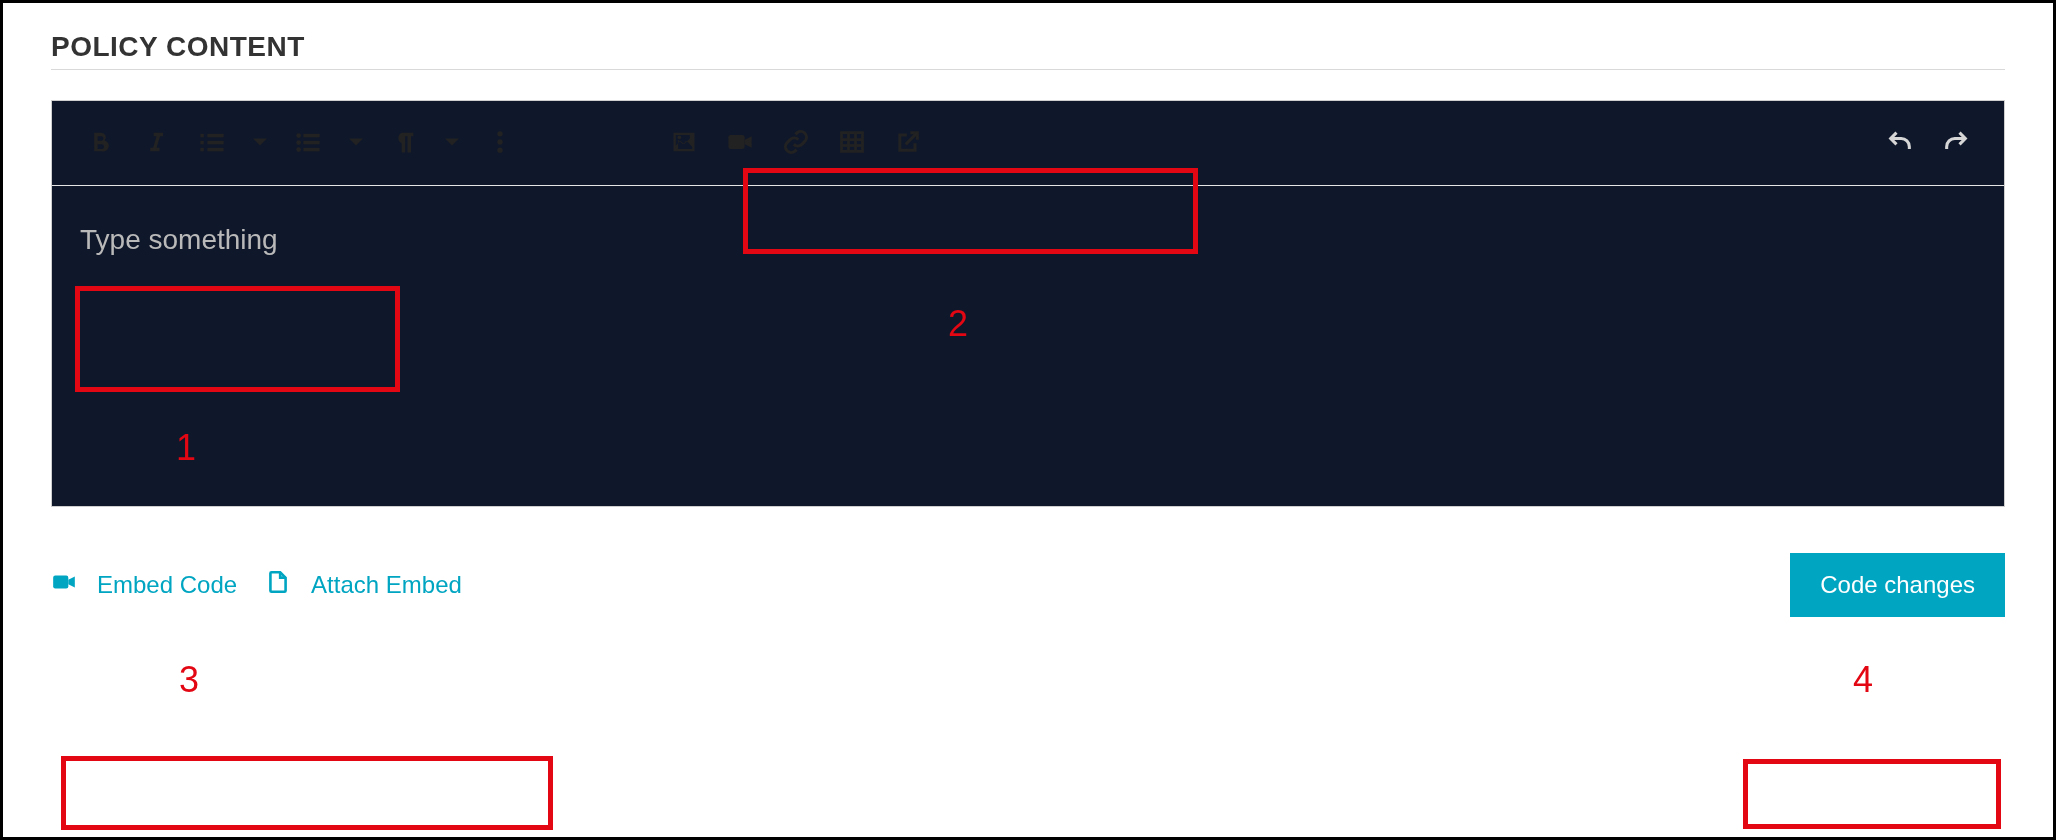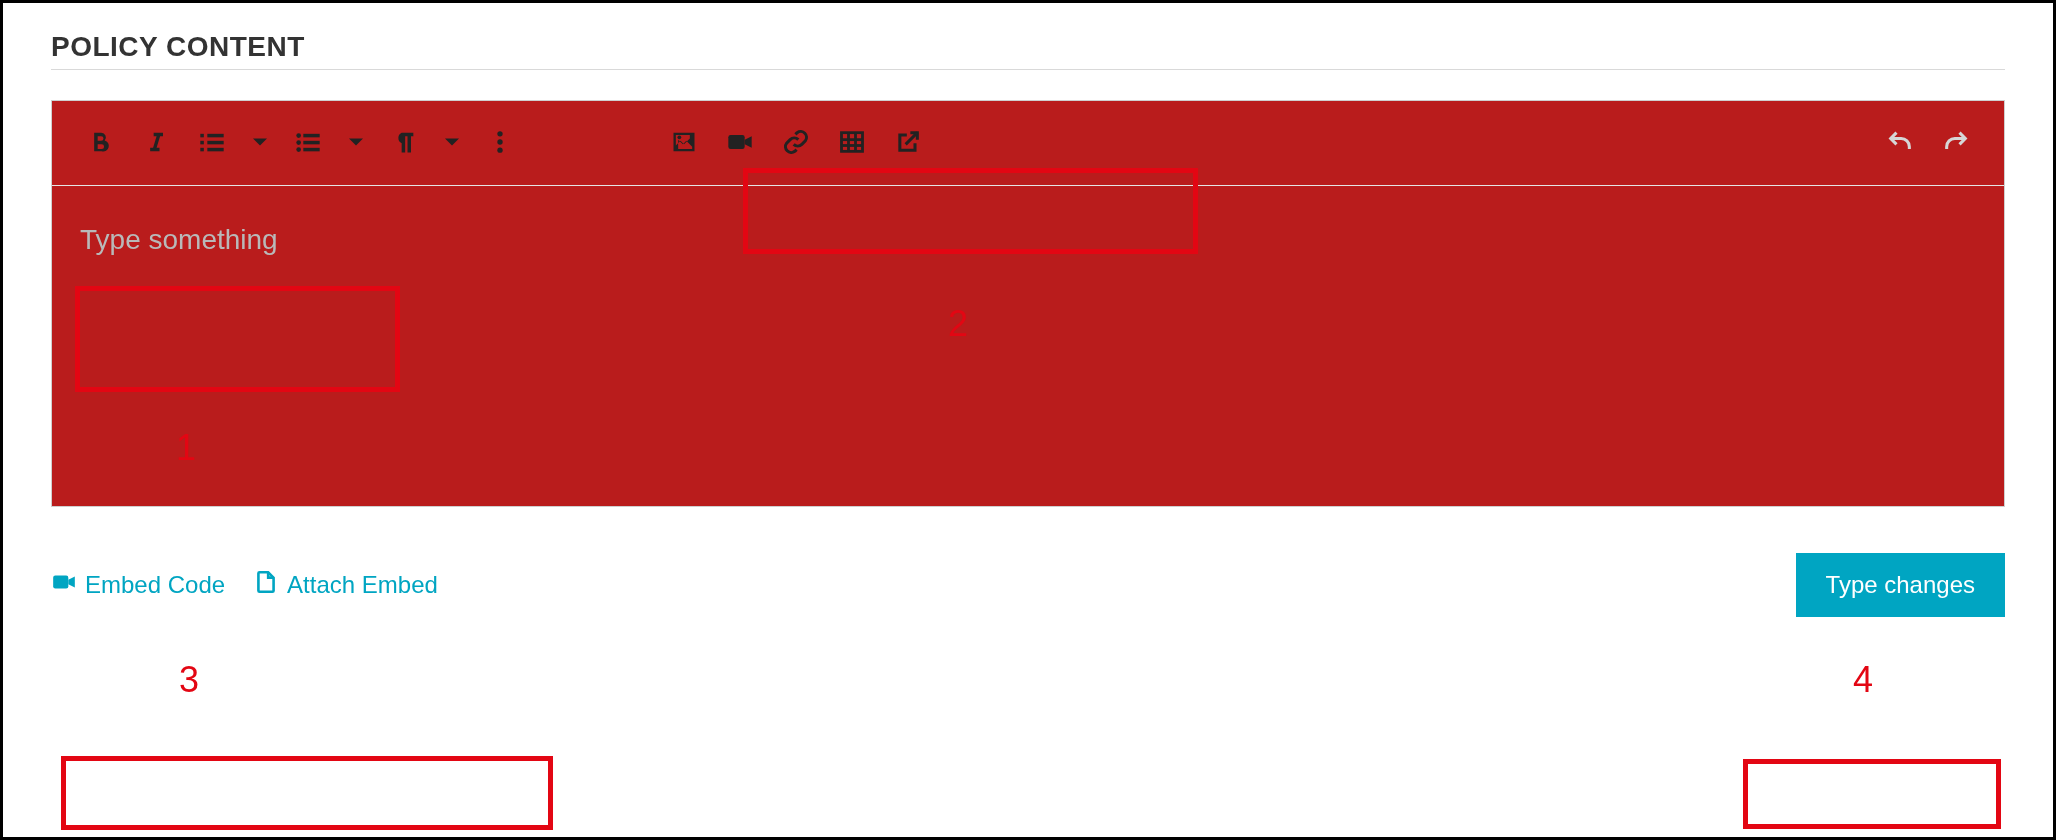--- a/index.html
+++ b/index.html
@@ -22,21 +22,21 @@
     text-transform: uppercase;
     margin: 0 0 6px 0;
   }
   .hr-thin {
     border: none;
     border-top: 1px solid #d9d9d9;
     margin: 6px 0 30px 0;
   }
   .editor-box {
     border: 1px solid #cfcfcf;
-    background: #b91c1c;
+    background: #0f172a;
     width: 100%;
     overflow: hidden;
   }
   .toolbar {
     display: flex;
     align-items: center;
     gap: 8px;
     padding: 18px 24px;
     border-bottom: 1px solid #e5e5e5;
     position: relative;
@@ -72,21 +72,21 @@
   }
   .footer-row {
     margin-top: 46px;
     display: flex;
     align-items: center;
     gap: 28px;
   }
   .link-action {
     display: inline-flex;
     align-items: center;
-    gap: 8px;
+    gap: 20px;
     font-size: 24px;
     color: #00a5c2;
     cursor: pointer;
     text-decoration: none;
   }
   .link-action svg { width: 26px; height: 26px; }
   .save-btn {
     margin-left: auto;
     background: #00a5c2;
     color: #fff;
@@ -291,21 +291,21 @@
   <a class="link-action">
     <span>
       <svg viewBox="0 0 24 24" fill="none" stroke="currentColor" stroke-width="2.4">
           <path d="M14 3H6a1 1 0 0 0-1 1v16a1 1 0 0 0 1 1h12a1 1 0 0 0 1-1V8l-5-5z"></path>
           <path d="M14 3v5h5"></path>
         </svg>
     </span>
     <span>Attach Embed</span>
   </a>
 
-  <button class="save-btn">Type changes</button>
+  <button class="save-btn">Code changes</button>
 </div>
 
 <div class="annot-box" style="left:72px; top:283px; width:325px; height:106px;"></div>
 <div class="annot-label" style="left:173px; top:424px;">1</div>
 
 <div class="annot-box" style="left:740px; top:165px; width:455px; height:86px;"></div>
 <div class="annot-label" style="left:945px; top:300px;">2</div>
 
 <div class="annot-box" style="left:58px; top:753px; width:492px; height:74px;"></div>
 <div class="annot-label" style="left:176px; top:656px;">3</div>

